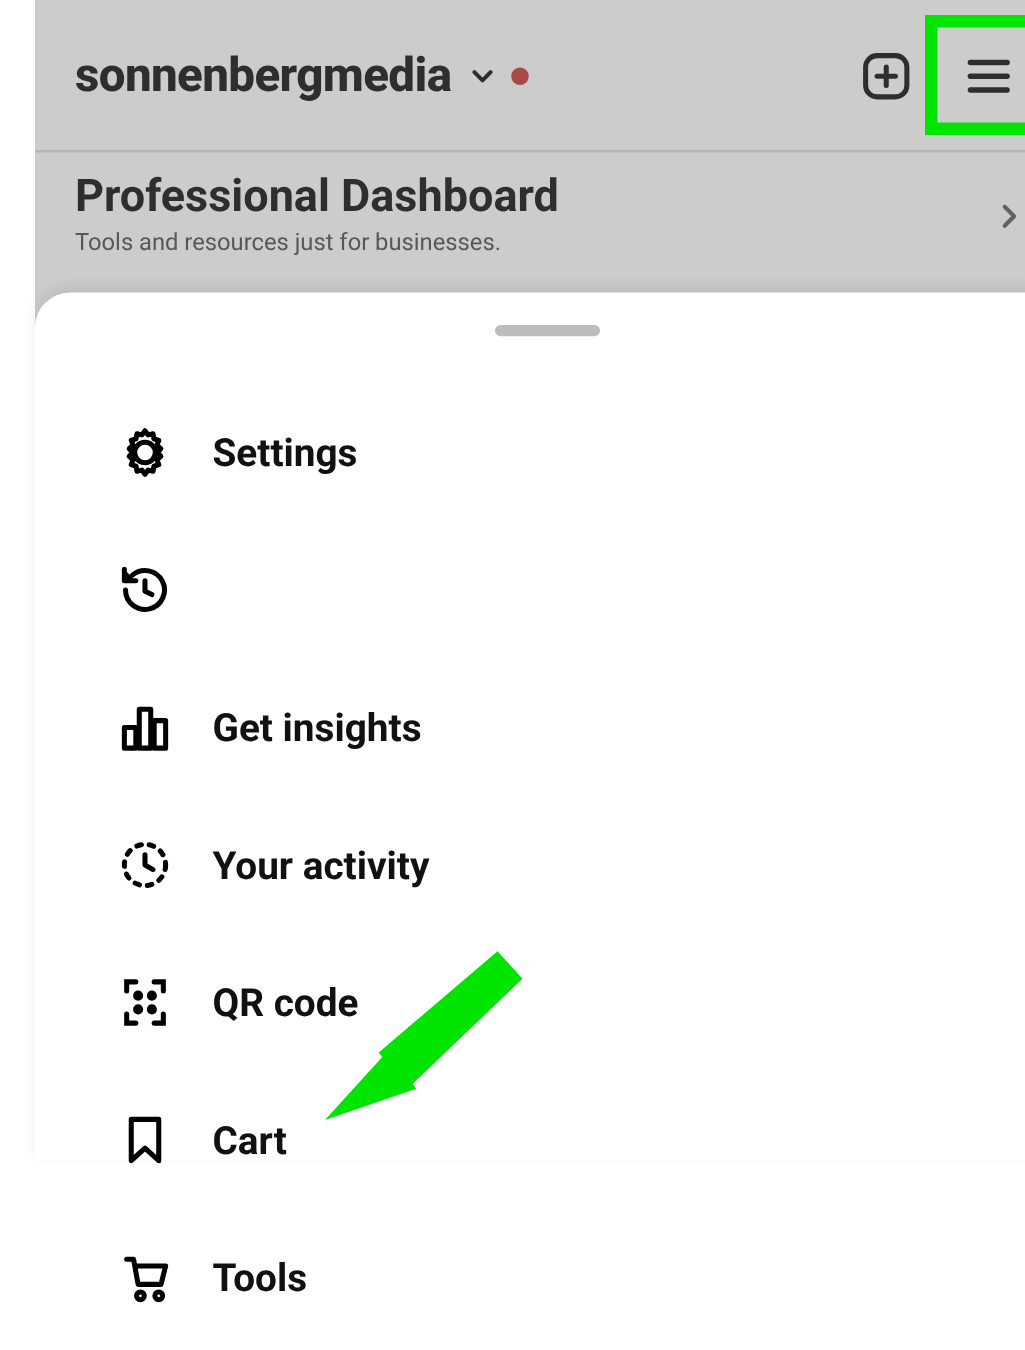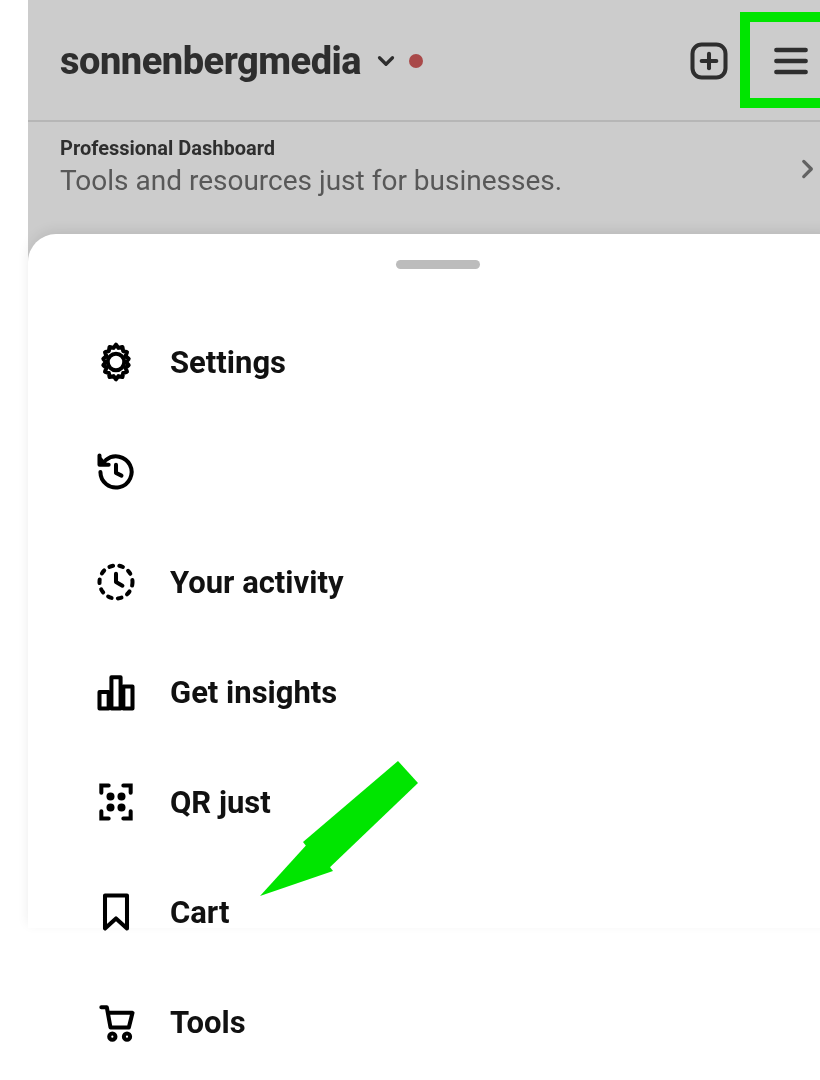--- a/index.html
+++ b/index.html
@@ -17,22 +17,22 @@
   .noti-dot { width:14px; height:14px; border-radius:50%; background:#c72d2c; margin-left:10px; }
   .header-spacer { flex:1; }
   .header-btn { width:54px; height:54px; display:flex; align-items:center; justify-content:center; margin-left:28px; }
   .header-divider { position:absolute; left:0; right:0; bottom:0; height:2px; background:#dcdcdc; }
 
   
   .hamburger-highlight { position:absolute; top:12px; right:8px; width:100px; height:96px; border:10px solid #00e500; pointer-events:none; }
 
   
   .pro-dash { position:relative; padding: 14px 28px 18px 32px; }
-  .pro-title { font-size:20px; font-weight:700; color:#000; margin-bottom:4px; }
-  .pro-sub { font-size:28px; color:#444; }
+  .pro-title { font-size:36px; font-weight:700; color:#000; margin-bottom:4px; }
+  .pro-sub { font-size:19px; color:#444; }
   .pro-chev { position:absolute; right:28px; top:50%; transform:translateY(-50%); }
 
   
   .sheet { position:absolute; left:0; right:0; top:234px; bottom:0; background:#fff; border-radius:28px 28px 0 0; box-shadow: 0 -4px 12px rgba(0,0,0,0.08); }
   .drag-handle { width:84px; height:9px; background:#bcbcbc; border-radius:5px; margin: 26px auto 38px; }
   .menu-list { padding: 0 64px; font-weight: bold; }
   .menu-item { display:flex; align-items:center; height:110px; }
   .mi-icon { width:48px; height:48px; display:flex; align-items:center; justify-content:center; flex-shrink:0; }
   .mi-label { font-size:31px; color:#111; margin-left:30px; }
 
@@ -106,53 +106,53 @@
             <path d="M3.5 12 A8.5 8.5 0 1 0 6.5 5.5"></path>
             <polyline points="3 3 3 8 8 8" fill="#000" stroke="none"></polyline>
             <polyline points="3 3 3 8 8 8"></polyline>
             <polyline points="12 8 12 12.5 15 14"></polyline>
           </svg>
         </span>
       </div>
 
       <div class="menu-item">
         <span class="mi-icon">
-          <svg width="44" height="44" viewBox="0 0 24 24" fill="none" stroke="#000" stroke-width="2.2" stroke-linecap="round" stroke-linejoin="round">
-            <circle cx="12" cy="12" r="9" stroke-dasharray="2 3.5"></circle>
-            <polyline points="12 7.5 12 12 15.5 14"></polyline>
-          </svg>
-        </span>
-        <span class="mi-label">Your activity</span>
-      </div>
-
-      <div class="menu-item">
-        <span class="mi-icon">
           <svg width="44" height="44" viewBox="0 0 24 24" fill="none" stroke="#000" stroke-width="2.2" stroke-linejoin="round">
             <rect x="3" y="12" width="5" height="9"></rect>
             <rect x="9.5" y="4" width="5" height="17"></rect>
             <rect x="16" y="9" width="5" height="12"></rect>
           </svg>
         </span>
         <span class="mi-label">Get insights</span>
+      </div>
+
+      <div class="menu-item">
+        <span class="mi-icon">
+          <svg width="44" height="44" viewBox="0 0 24 24" fill="none" stroke="#000" stroke-width="2.2" stroke-linecap="round" stroke-linejoin="round">
+            <circle cx="12" cy="12" r="9" stroke-dasharray="2 3.5"></circle>
+            <polyline points="12 7.5 12 12 15.5 14"></polyline>
+          </svg>
+        </span>
+        <span class="mi-label">Your activity</span>
       </div>
 
       <div class="menu-item">
         <span class="mi-icon">
           <svg width="44" height="44" viewBox="0 0 24 24" fill="none" stroke="#000" stroke-width="2.2" stroke-linecap="round">
             <path d="M8 3 H4 V7"></path>
               <path d="M16 3 H20 V7"></path>
             <path d="M8 21 H4 V17"></path>
               <path d="M16 21 H20 V17"></path>
             <circle cx="9" cy="9" r="1.1" fill="#000"></circle>
               <circle cx="15" cy="9" r="1.1" fill="#000"></circle>
             <circle cx="9" cy="15" r="1.1" fill="#000"></circle>
               <circle cx="15" cy="15" r="1.1" fill="#000"></circle>
           </svg>
         </span>
-        <span class="mi-label">QR just</span>
+        <span class="mi-label">QR code</span>
       </div>
 
       <div class="menu-item">
         <span class="mi-icon">
           <svg width="44" height="44" viewBox="0 0 24 24" fill="none" stroke="#000" stroke-width="2.2" stroke-linejoin="round">
             <path d="M6 3 H18 V21 L12 15.5 L6 21 Z"></path>
           </svg>
         </span>
         <span class="mi-label">Cart</span>
       </div>

